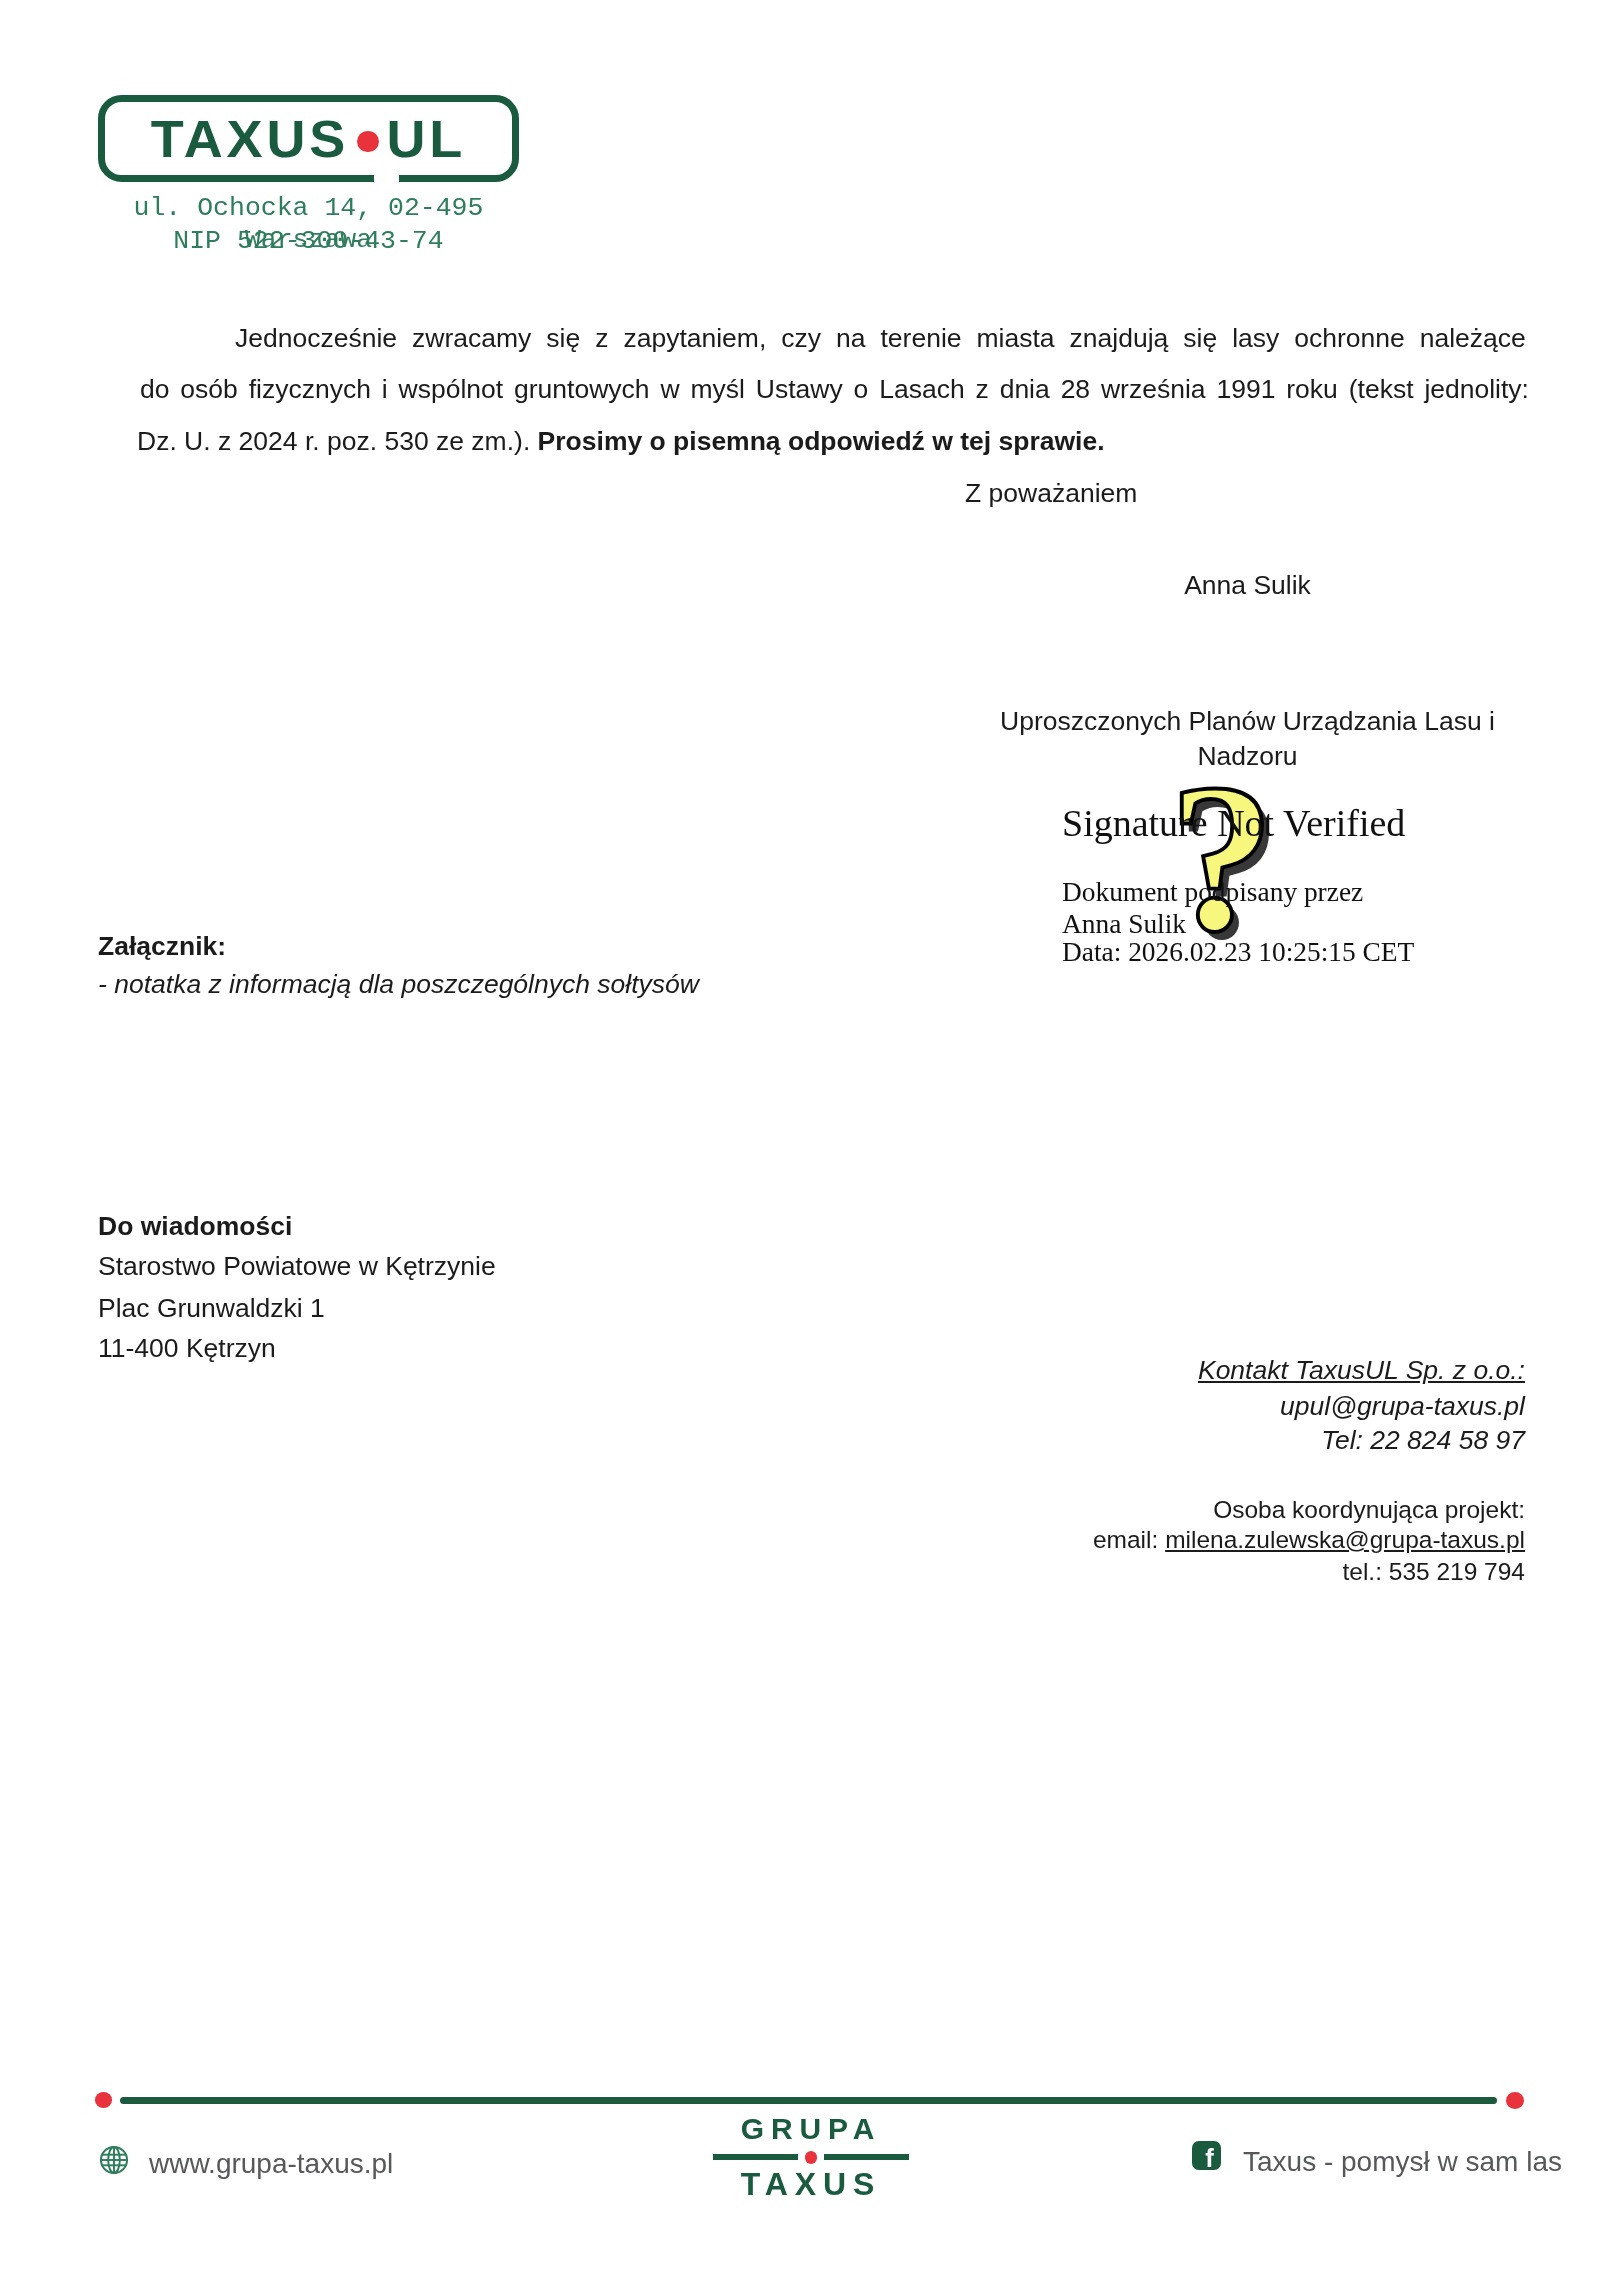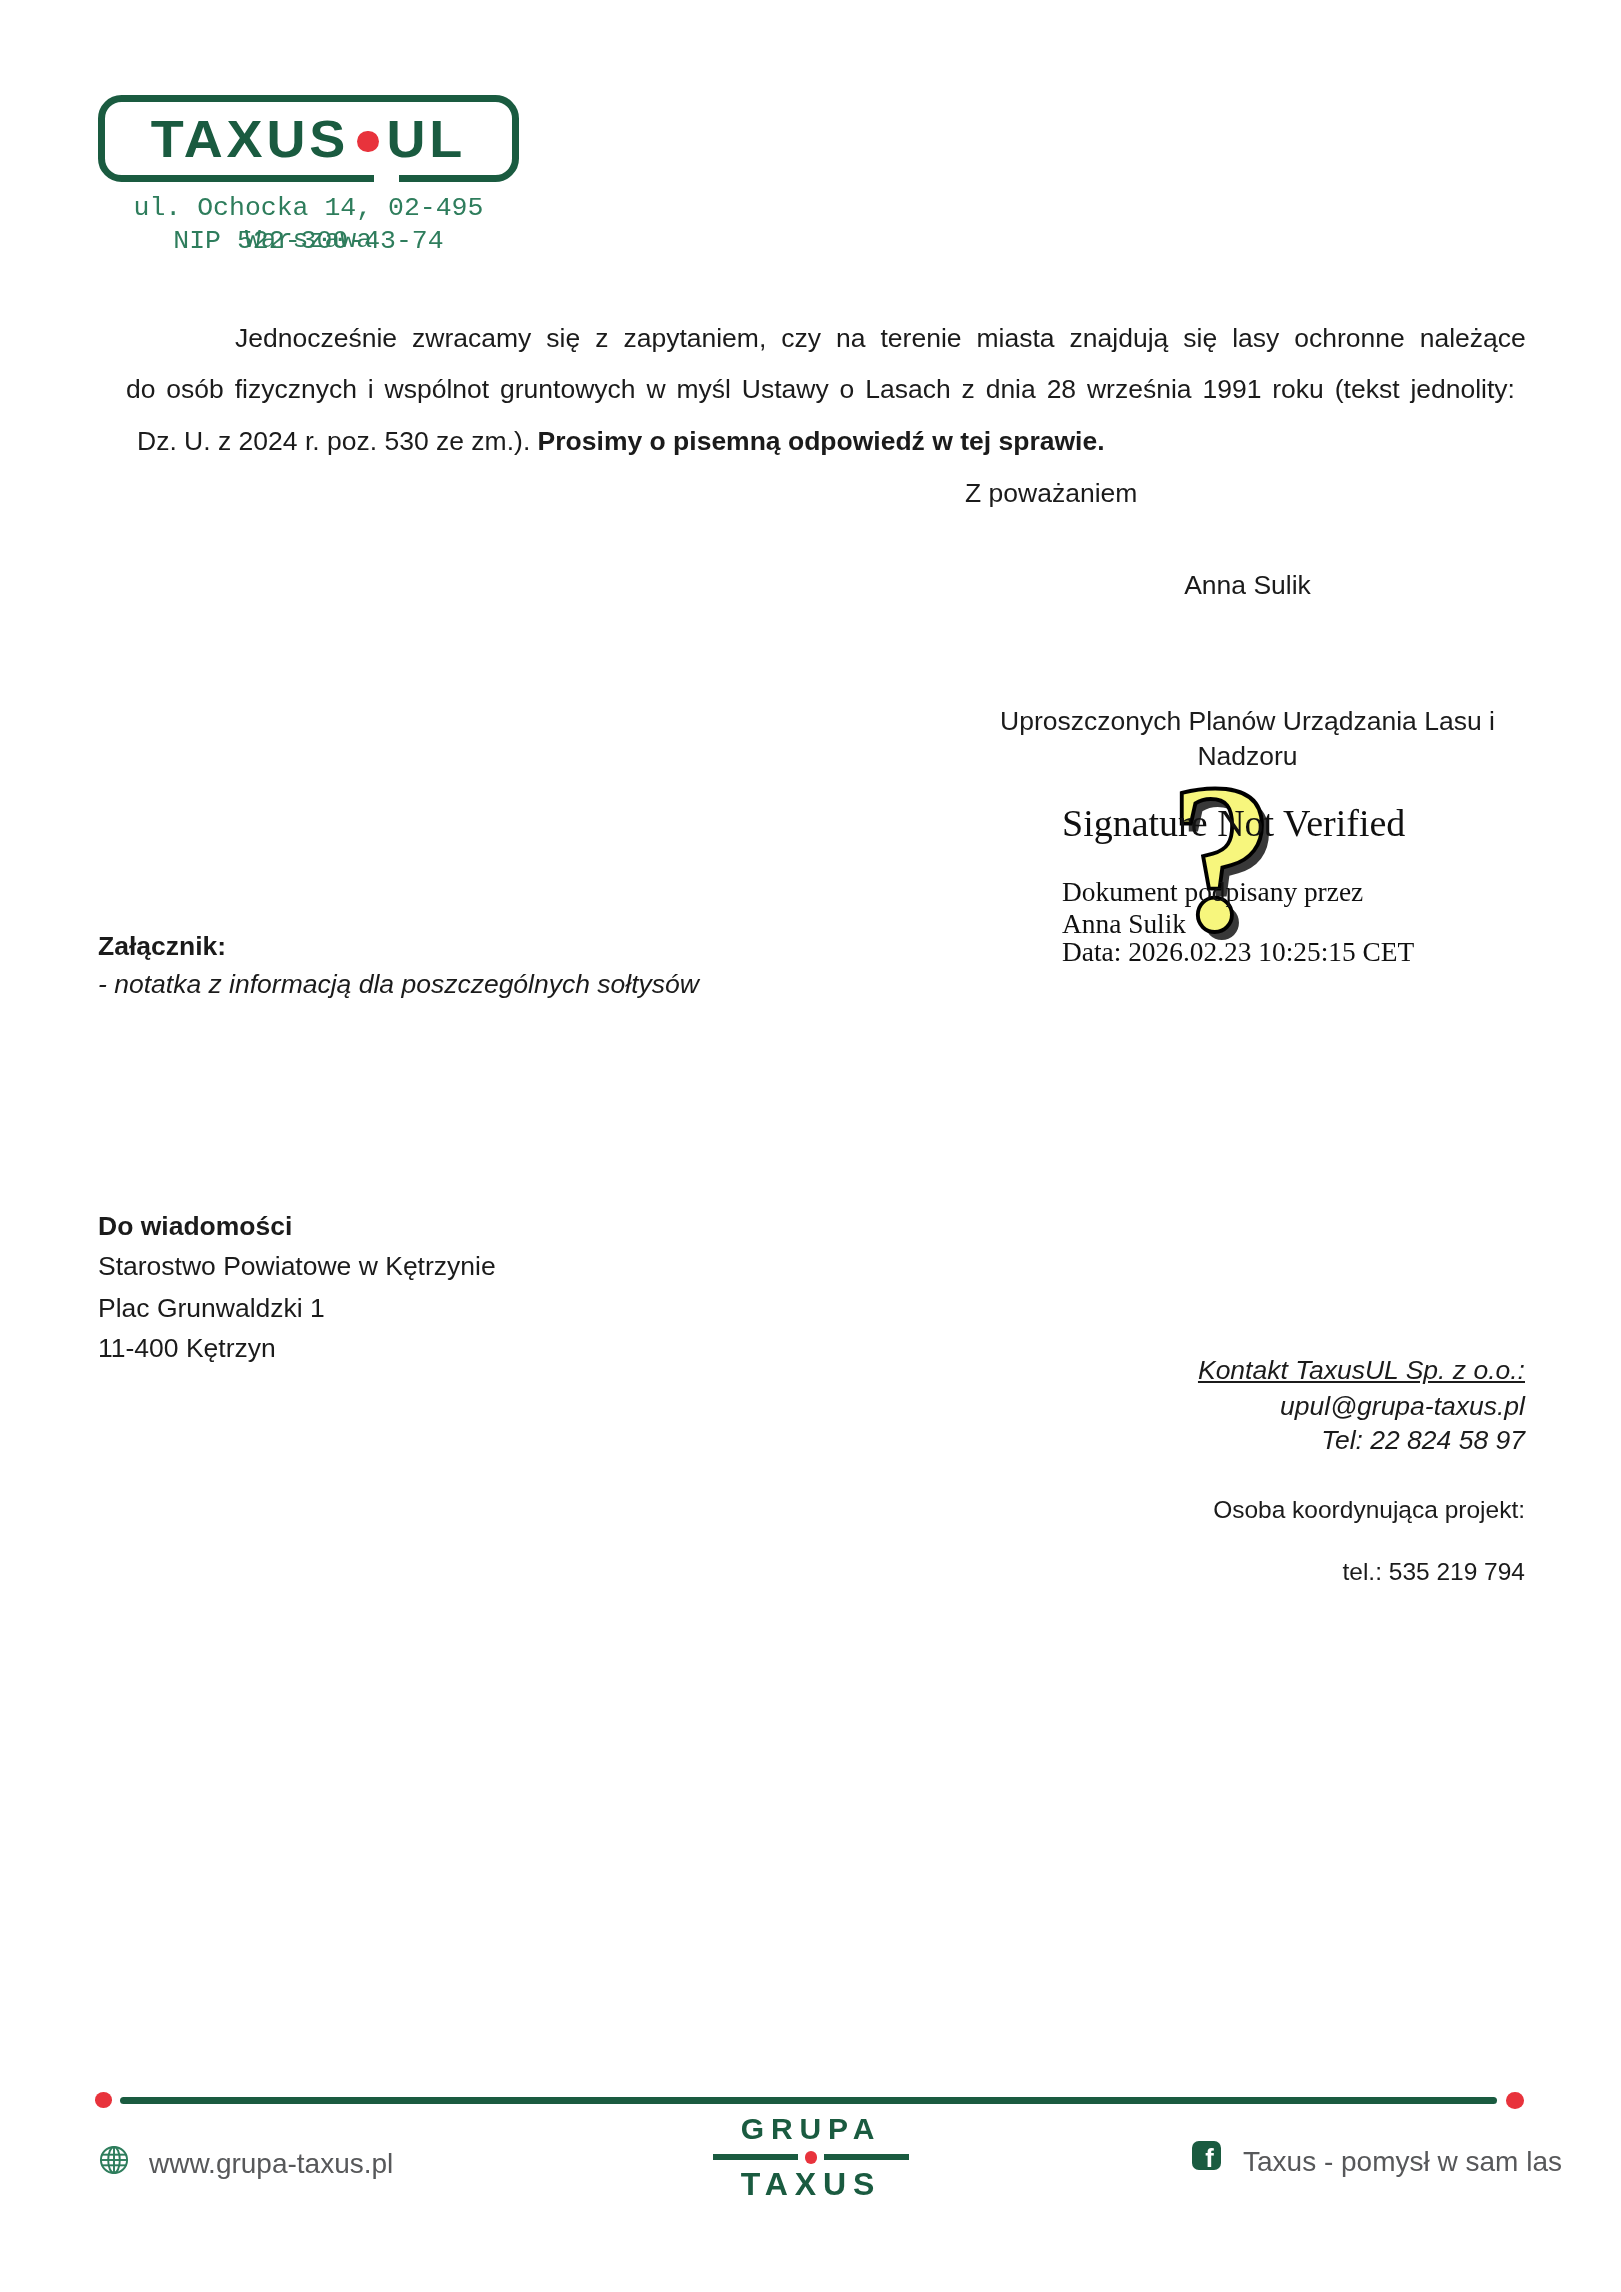--- a/index.html
+++ b/index.html
@@ -97,21 +97,21 @@
       <span>czy</span>
       <span>na</span>
       <span>terenie</span>
       <span>miasta</span>
       <span>znajdują</span>
       <span>się</span>
       <span>lasy</span>
       <span>ochronne</span>
       <span>należące</span>
     </div>
-  <div class="abs bodytxt justify-line" style="left:126px;top:372px;width:1389px;">
+  <div class="abs bodytxt justify-line" style="left:140px;top:372px;width:1389px;">
       <span>do</span>
       <span>osób</span>
       <span>fizycznych</span>
       <span>i</span>
       <span>wspólnot</span>
       <span>gruntowych</span>
       <span>w</span>
       <span>myśl</span>
       <span>Ustawy</span>
       <span>o</span>
@@ -143,20 +143,21 @@
 
   <div class="abs bodytxt b" style="left:98px;top:1209px;">Do wiadomości</div>
   <div class="abs bodytxt" style="left:98px;top:1249px;">Starostwo Powiatowe w Kętrzynie</div>
   <div class="abs bodytxt" style="left:98px;top:1291px;">Plac Grunwaldzki 1</div>
   <div class="abs bodytxt" style="left:98px;top:1331px;">11-400 Kętrzyn</div>
 
   <div class="abs bodytxt right-col i u" style="top:1353px;">Kontakt TaxusUL Sp. z o.o.:</div>
   <div class="abs bodytxt right-col i" style="top:1389px;">upul@grupa-taxus.pl</div>
   <div class="abs bodytxt right-col i" style="top:1423px;">Tel: 22 824 58 97</div>
   <div class="abs small-txt right-col" style="top:1494px;">Osoba koordynująca projekt:</div>
+  <div class="abs small-txt right-col" style="top:1524px;"><span>email: </span><span class="u">milena.zulewska@grupa-taxus.pl</span></div>
   <div class="abs small-txt right-col" style="top:1556px;">tel.: 535 219 794</div>
 
   <div class="abs red-dot" style="left:95px;top:2092px;width:16.7px;height:15.7px;"></div>
   <div class="abs foot-rule"></div>
   <div class="abs red-dot" style="left:1506px;top:2092px;width:17.6px;height:16.7px;"></div>
 
   <div class="abs" style="left:99px;top:2145px;width:30px;height:30px;">
     <svg width="30" height="30" viewBox="0 0 31 31">
       <g fill="none" stroke="#2E7D5C" stroke-width="2">
         <circle cx="15.5" cy="15.5" r="13.5"></circle>

